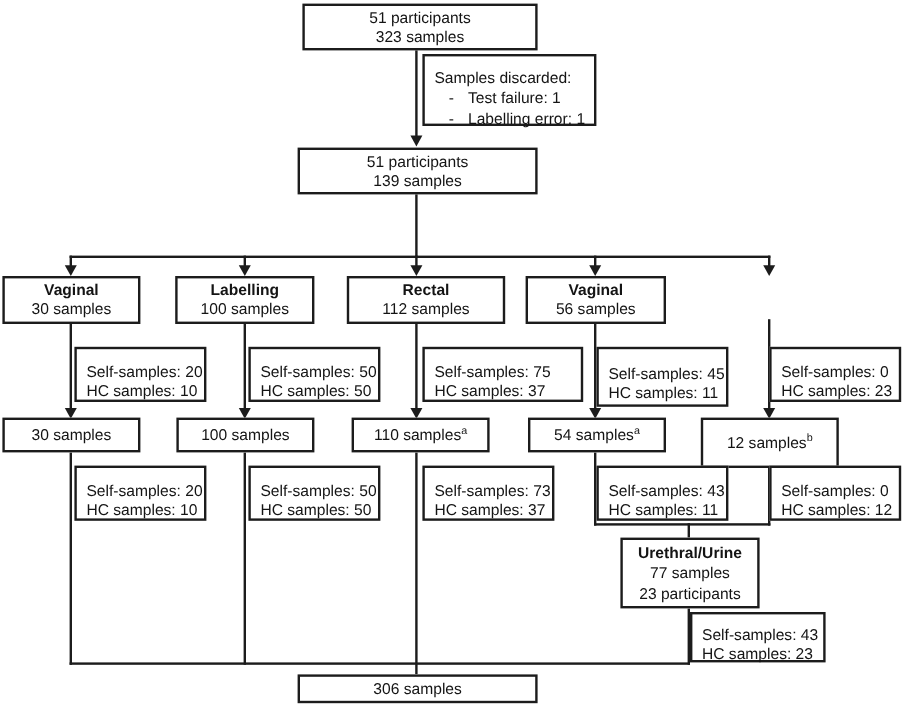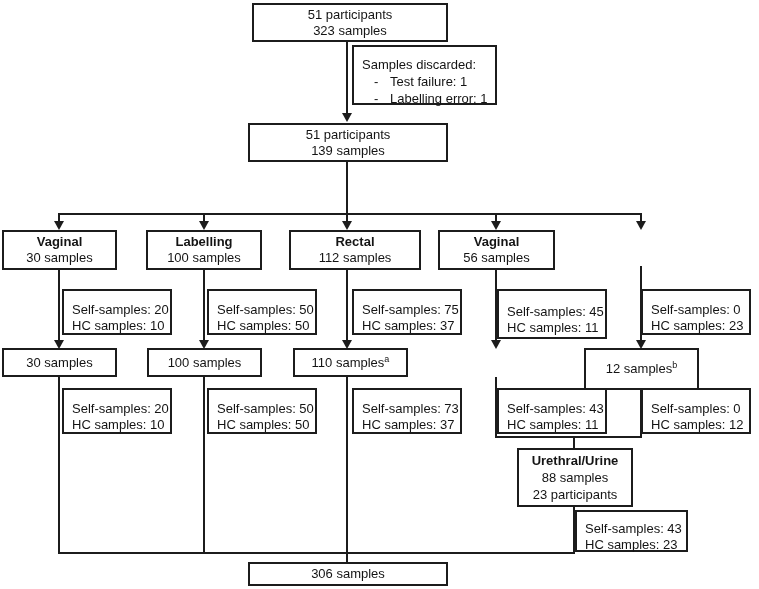--- a/index.html
+++ b/index.html
@@ -121,41 +121,44 @@
   </div>
 
   <div class="box left" style="left:62px;top:289px;width:110px;height:46px">
     <span>Self-samples: 20</span>
     <span>HC samples: 10</span>
   </div>
   <div class="box left" style="left:207px;top:289px;width:110px;height:46px">
     <span>Self-samples: 50</span>
     <span>HC samples: 50</span>
   </div>
-  <div class="box left" style="left:352px;top:289px;width:110px;height:46px">
+  <div class="box left" style="left:352px;top:289px;width:134px;height:46px">
     <span>Self-samples: 75</span>
     <span>HC samples: 37</span>
   </div>
   <div class="box left" style="left:497px;top:289px;width:110px;height:50px">
     <span>Self-samples: 45</span>
     <span>HC samples: 11</span>
   </div>
   <div class="box left" style="left:641px;top:289px;width:110px;height:46px">
     <span>Self-samples: 0</span>
     <span>HC samples: 23</span>
   </div>
 
   <div class="box" style="left:2px;top:348px;width:115px;height:29px">
     <span class="res-line"><span>30 samples</span><sup></sup></span>
   </div>
   <div class="box" style="left:147px;top:348px;width:115px;height:29px">
     <span class="res-line"><span>100 samples</span><sup></sup></span>
   </div>
   <div class="box" style="left:293px;top:348px;width:115px;height:29px">
     <span class="res-line"><span>110 samples</span><sup>a</sup></span>
+  </div>
+  <div class="box" style="left:440px;top:348px;width:115px;height:29px">
+    <span class="res-line"><span>54 samples</span><sup>a</sup></span>
   </div>
   <div class="box" style="left:584px;top:348px;width:115px;height:42px">
     <span class="res-line"><span>12 samples</span><sup>b</sup></span>
   </div>
 
   <div class="box left" style="left:62px;top:388px;width:110px;height:46px">
     <span>Self-samples: 20</span>
     <span>HC samples: 10</span>
   </div>
   <div class="box left" style="left:207px;top:388px;width:110px;height:46px">
@@ -170,21 +173,21 @@
     <span>Self-samples: 43</span>
     <span>HC samples: 11</span>
   </div>
   <div class="box left" style="left:641px;top:388px;width:110px;height:46px">
     <span>Self-samples: 0</span>
     <span>HC samples: 12</span>
   </div>
 
   <div class="box" style="left:517px;top:448px;width:116px;height:59px;line-height:17px">
     <span class="bold">Urethral/Urine</span>
-    <span>88 samples</span>
+    <span>77 samples</span>
     <span>23 participants</span>
   </div>
 
   <div class="box left" style="left:575px;top:510px;width:113px;height:42px">
     <span>Self-samples: 43</span>
     <span>HC samples: 23</span>
   </div>
 
   <div class="box" style="left:248px;top:562px;width:200px;height:24px">
     <span>306 samples</span>

